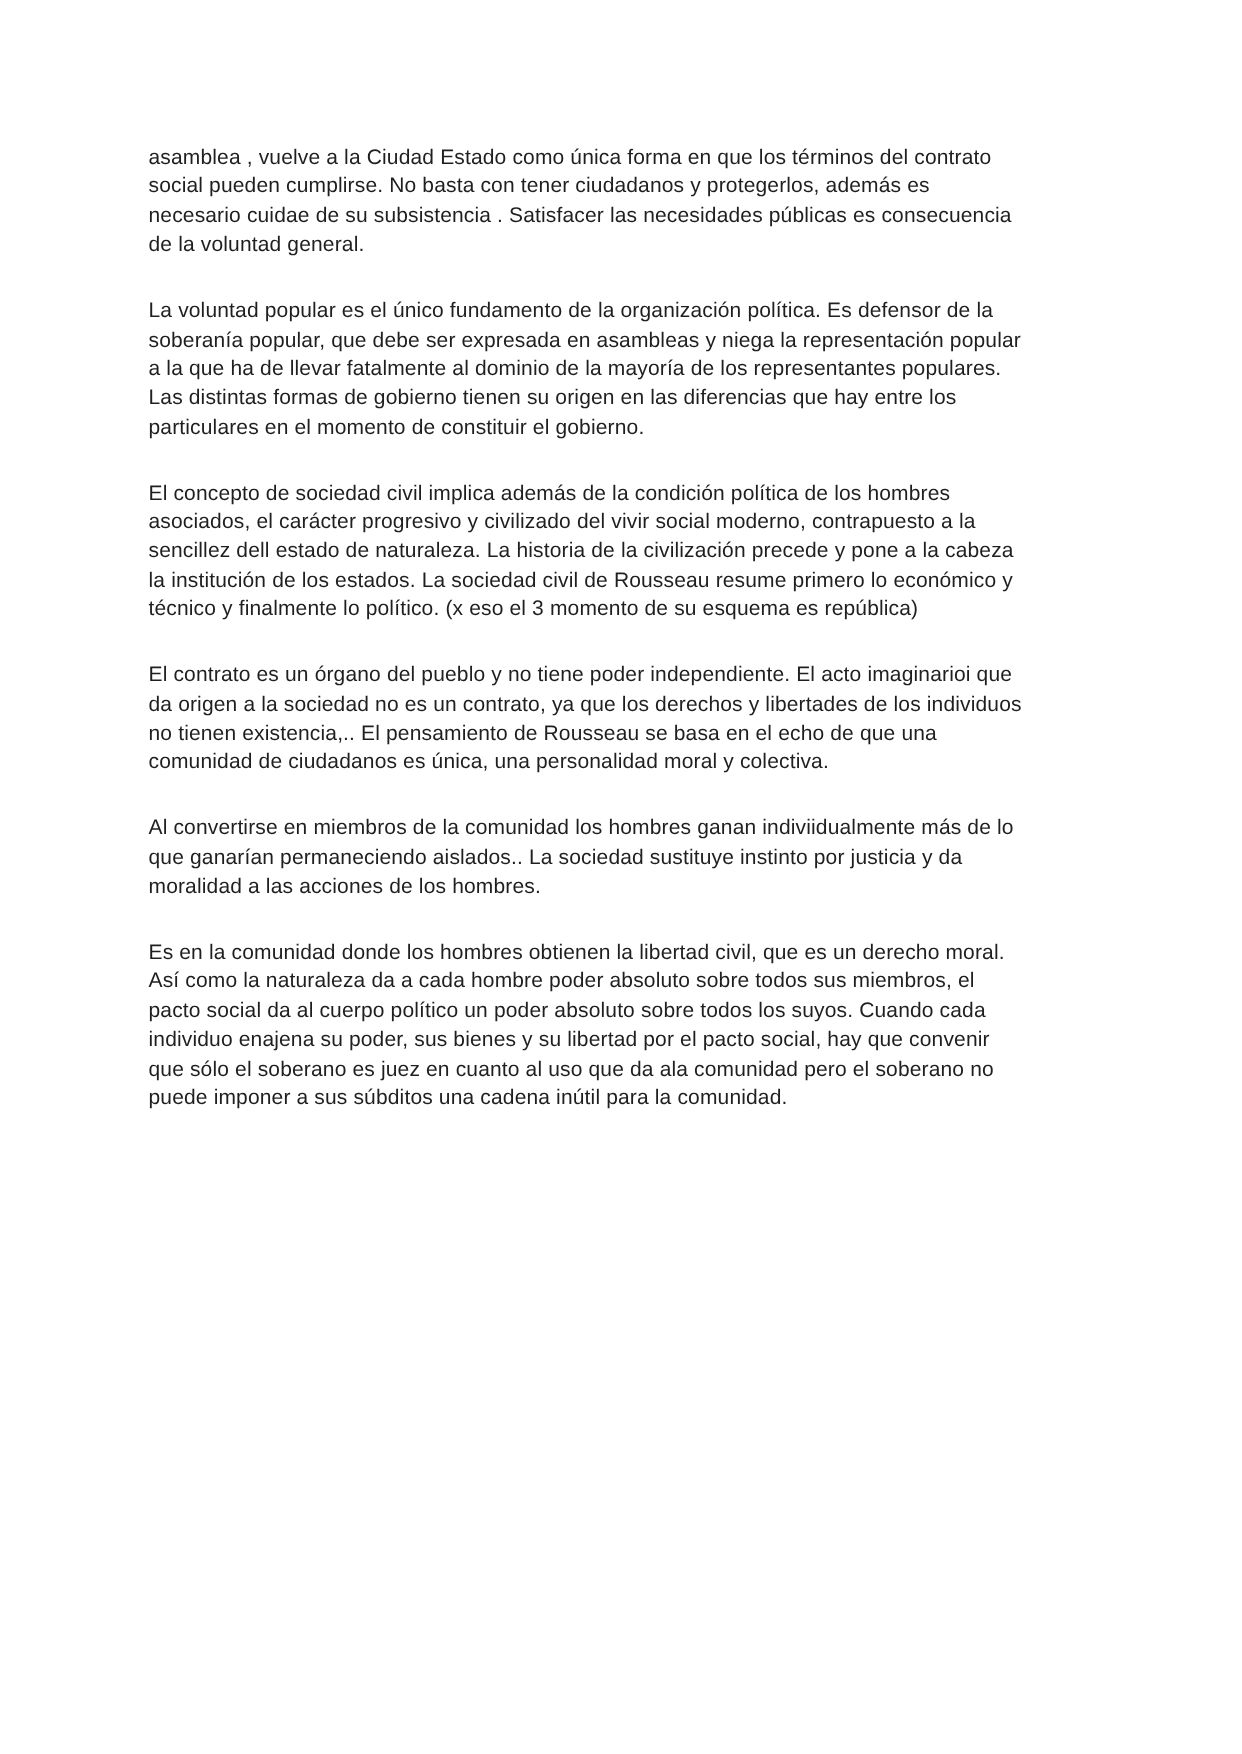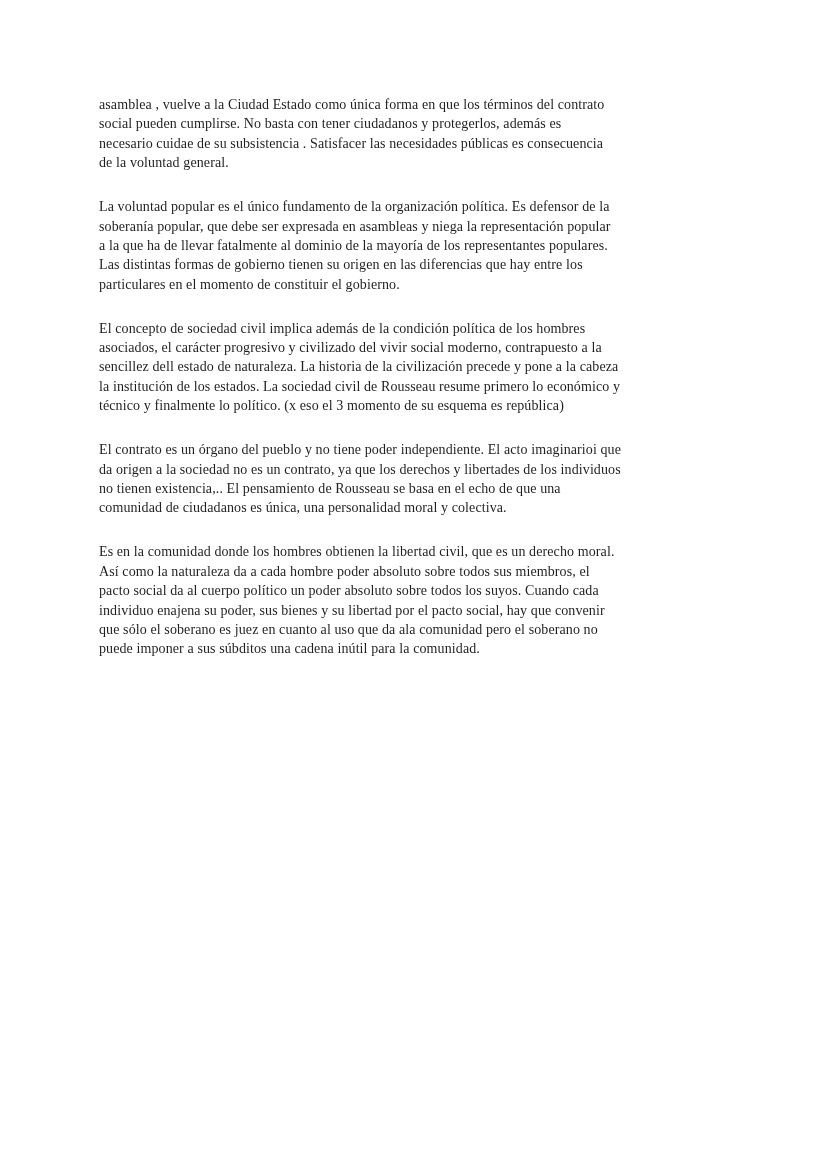--- a/index.html
+++ b/index.html
@@ -6,21 +6,21 @@
   html, body {
     width: 828px;
     background: #ffffff;
   }
   .page {
     position: relative;
     width: 828px;
     height: 1169px;
     background: #ffffff;
     overflow: hidden;
-    font-family: Liberation Serif, serif;
+    font-family: Liberation Sans, sans-serif;
   }
   .doc-body {
     position: absolute;
     top: 95px;
     left: 99px;
     width: 692px;
     color: #1f1f1f;
     font-size: 14px;
     line-height: 19.4px;
   }
@@ -47,20 +47,23 @@
 particulares en el momento de constituir el gobierno.</p>
     <p class="para">El concepto de sociedad civil implica además de la condición política de los hombres
 asociados, el carácter progresivo y civilizado del vivir social moderno, contrapuesto a la
 sencillez dell estado de naturaleza. La historia de la civilización precede y pone a la cabeza
 la institución de los estados. La sociedad civil de Rousseau resume primero lo económico y
 técnico y finalmente lo político. (x eso el 3 momento de su esquema es república)</p>
     <p class="para">El contrato es un órgano del pueblo y no tiene poder independiente. El acto imaginarioi que
 da origen a la sociedad no es un contrato, ya que los derechos y libertades de los individuos
 no tienen existencia,.. El pensamiento de Rousseau se basa en el echo de que una
 comunidad de ciudadanos es única, una personalidad moral y colectiva.</p>
+    <p class="para">Al convertirse en miembros de la comunidad los hombres ganan indiviidualmente más de lo
+que ganarían permaneciendo aislados.. La sociedad sustituye instinto por justicia y da
+moralidad a las acciones de los hombres.</p>
     <p class="para">Es en la comunidad donde los hombres obtienen la libertad civil, que es un derecho moral.
 Así como la naturaleza da a cada hombre poder absoluto sobre todos sus miembros, el
 pacto social da al cuerpo político un poder absoluto sobre todos los suyos. Cuando cada
 individuo enajena su poder, sus bienes y su libertad por el pacto social, hay que convenir
 que sólo el soberano es juez en cuanto al uso que da ala comunidad pero el soberano no
 puede imponer a sus súbditos una cadena inútil para la comunidad.</p>
   </div>
 </div>
 
 </body></html>

